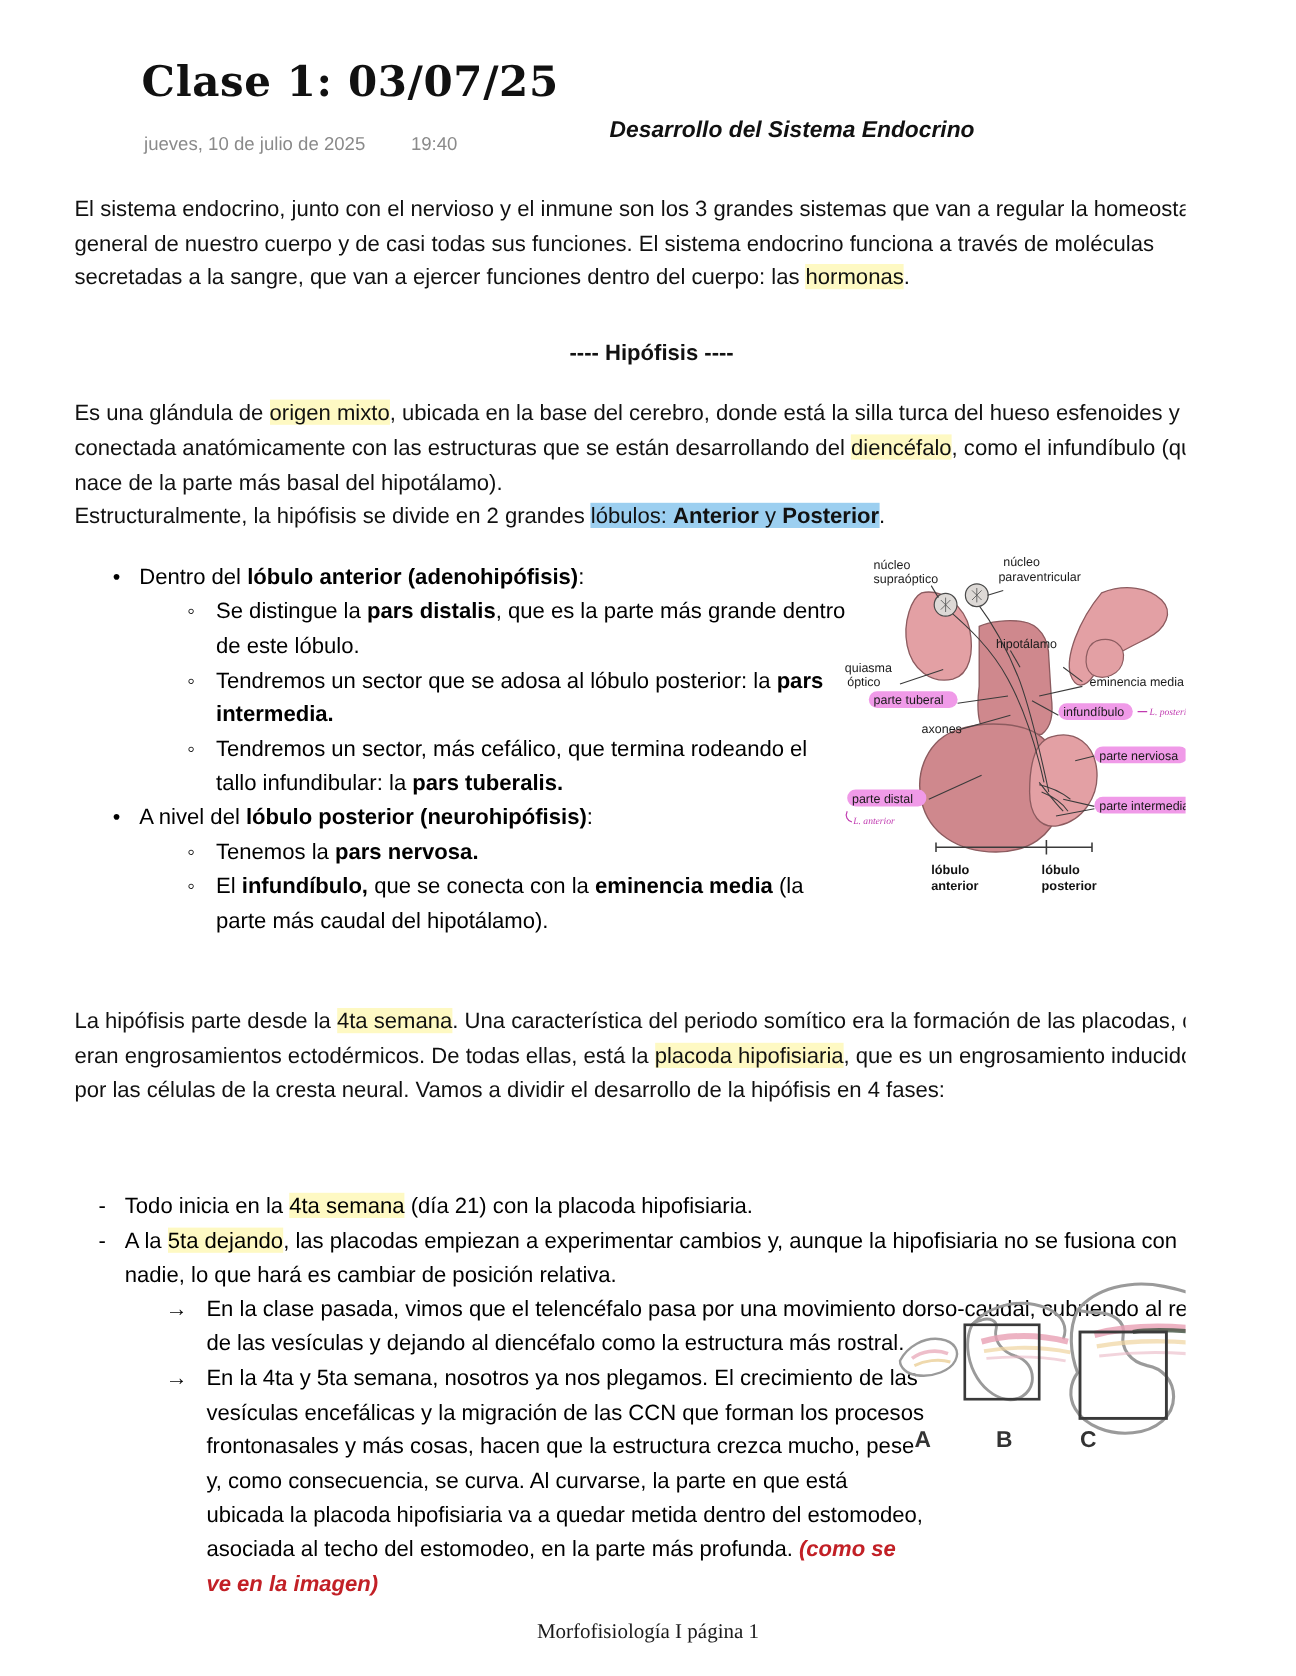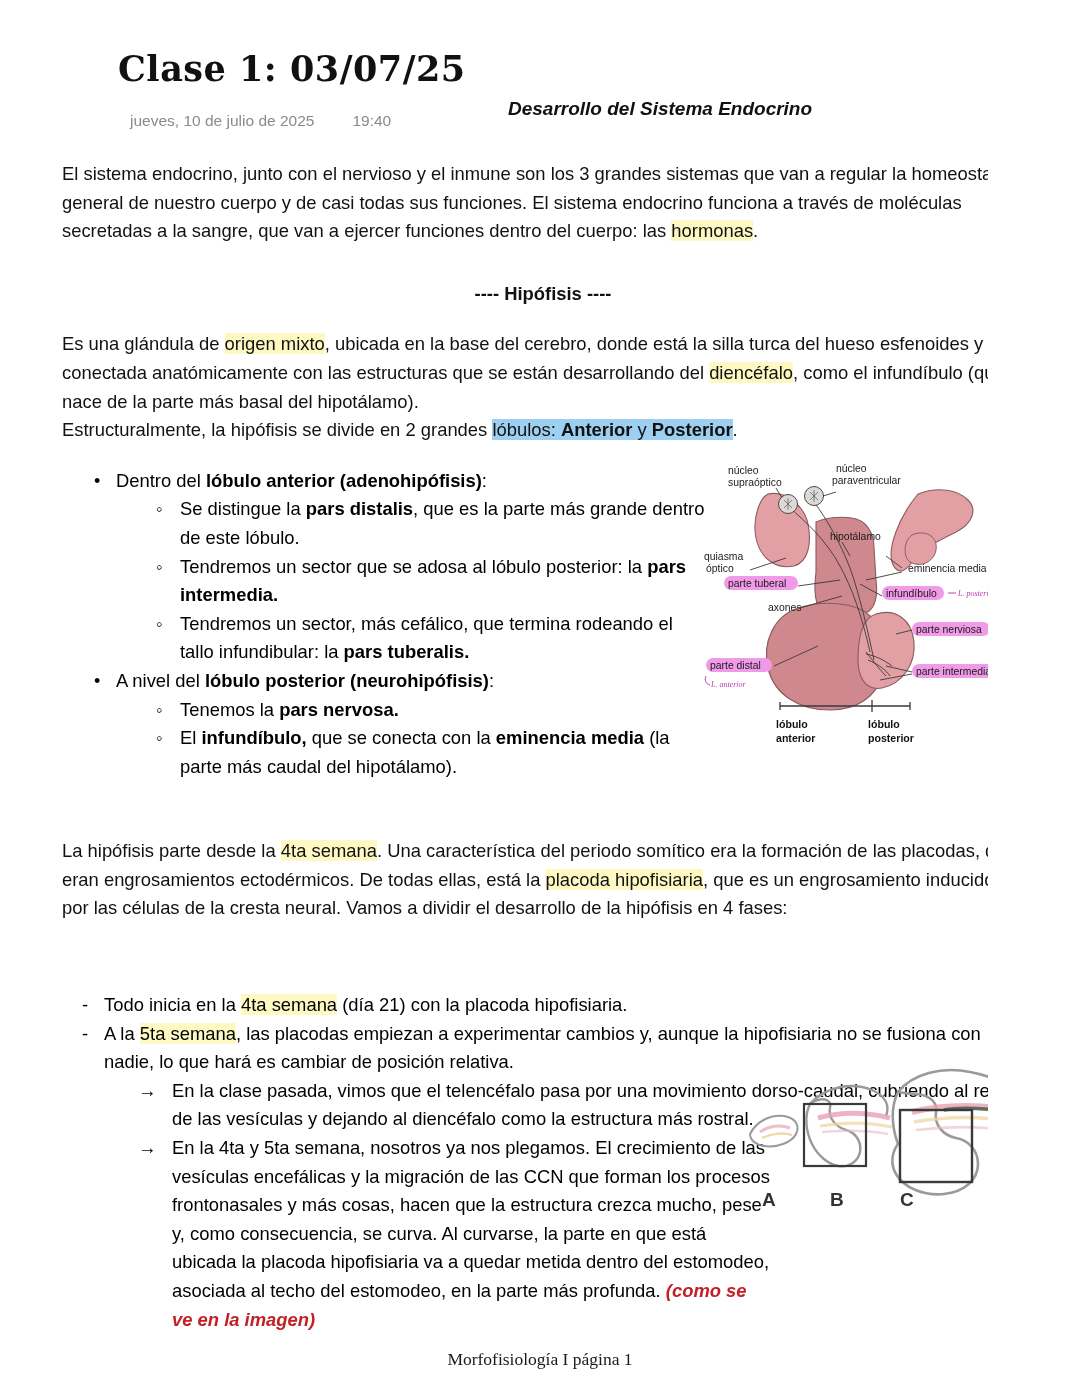--- a/index.html
+++ b/index.html
@@ -27,21 +27,21 @@
     left: 118px; top: 48px;
     font-family: "DejaVu Serif", serif;
     font-weight: bold;
     font-size: 35px;
     letter-spacing: 0.5px;
     color: #111111;
     white-space: nowrap;
   }
   .datebar {
     position: absolute;
-    left: 130px; top: 112px;
+    left: 120px; top: 112px;
     font-size: 15.5px;
     color: #8a8a8a;
     white-space: nowrap;
   }
   .datebar .time { display: inline-block; margin-left: 38px; }
   .subtitle {
     position: absolute;
     left: 508px; top: 98px;
     font-size: 19px;
     font-style: italic;
@@ -239,21 +239,21 @@
 
     <p class="para"><span>La hipófisis parte desde la </span><span class="hl-pink">4ta semana</span><span>. Una característica del periodo somítico era la formación de las placodas, que eran engrosamientos ectodérmicos. De todas ellas, está la </span><span class="hl-pink">placoda hipofisiaria</span><span>, que es un engrosamiento inducido por las células de la cresta neural. Vamos a dividir el desarrollo de la hipófisis en 4 fases:</span></p>
 
     <div class="gap-lg"></div>
 
 
     <div class="gap-lg"></div>
 
     <ul class="dash">
       <li><span>Todo inicia en la </span><span class="hl-pink">4ta semana</span><span> (día 21) con la placoda hipofisiaria.</span></li>
-      <li><span>A la </span><span class="hl-pink">5ta semana</span><span>, las placodas empiezan a experimentar cambios y, aunque la hipofisiaria no se fusiona con nadie, lo que hará es cambiar de posición relativa.</span>
+      <li><span>A la </span><span class="hl-pink">5ta dejando</span><span>, las placodas empiezan a experimentar cambios y, aunque la hipofisiaria no se fusiona con nadie, lo que hará es cambiar de posición relativa.</span>
         <ul class="arrow">
           <li>En la clase pasada, vimos que el telencéfalo pasa por una movimiento dorso-caudal, cubriendo al resto de las vesículas y dejando al diencéfalo como la estructura más rostral.</li>
           <li class="narrow2"><span>En la 4ta y 5ta semana, nosotros ya nos plegamos. El crecimiento de las vesículas encefálicas y la migración de las CCN que forman los procesos frontonasales y más cosas, hacen que la estructura crezca mucho, pese y, como consecuencia, se curva. Al curvarse, la parte en que está ubicada la placoda hipofisiaria va a quedar metida dentro del estomodeo, asociada al techo del estomodeo, en la parte más profunda. </span><span class="red-ital">(como se ve en la imagen)</span></li>
         </ul>
       </li>
     </ul>
 
   </div>
 
   <div class="fig-pituitary">

